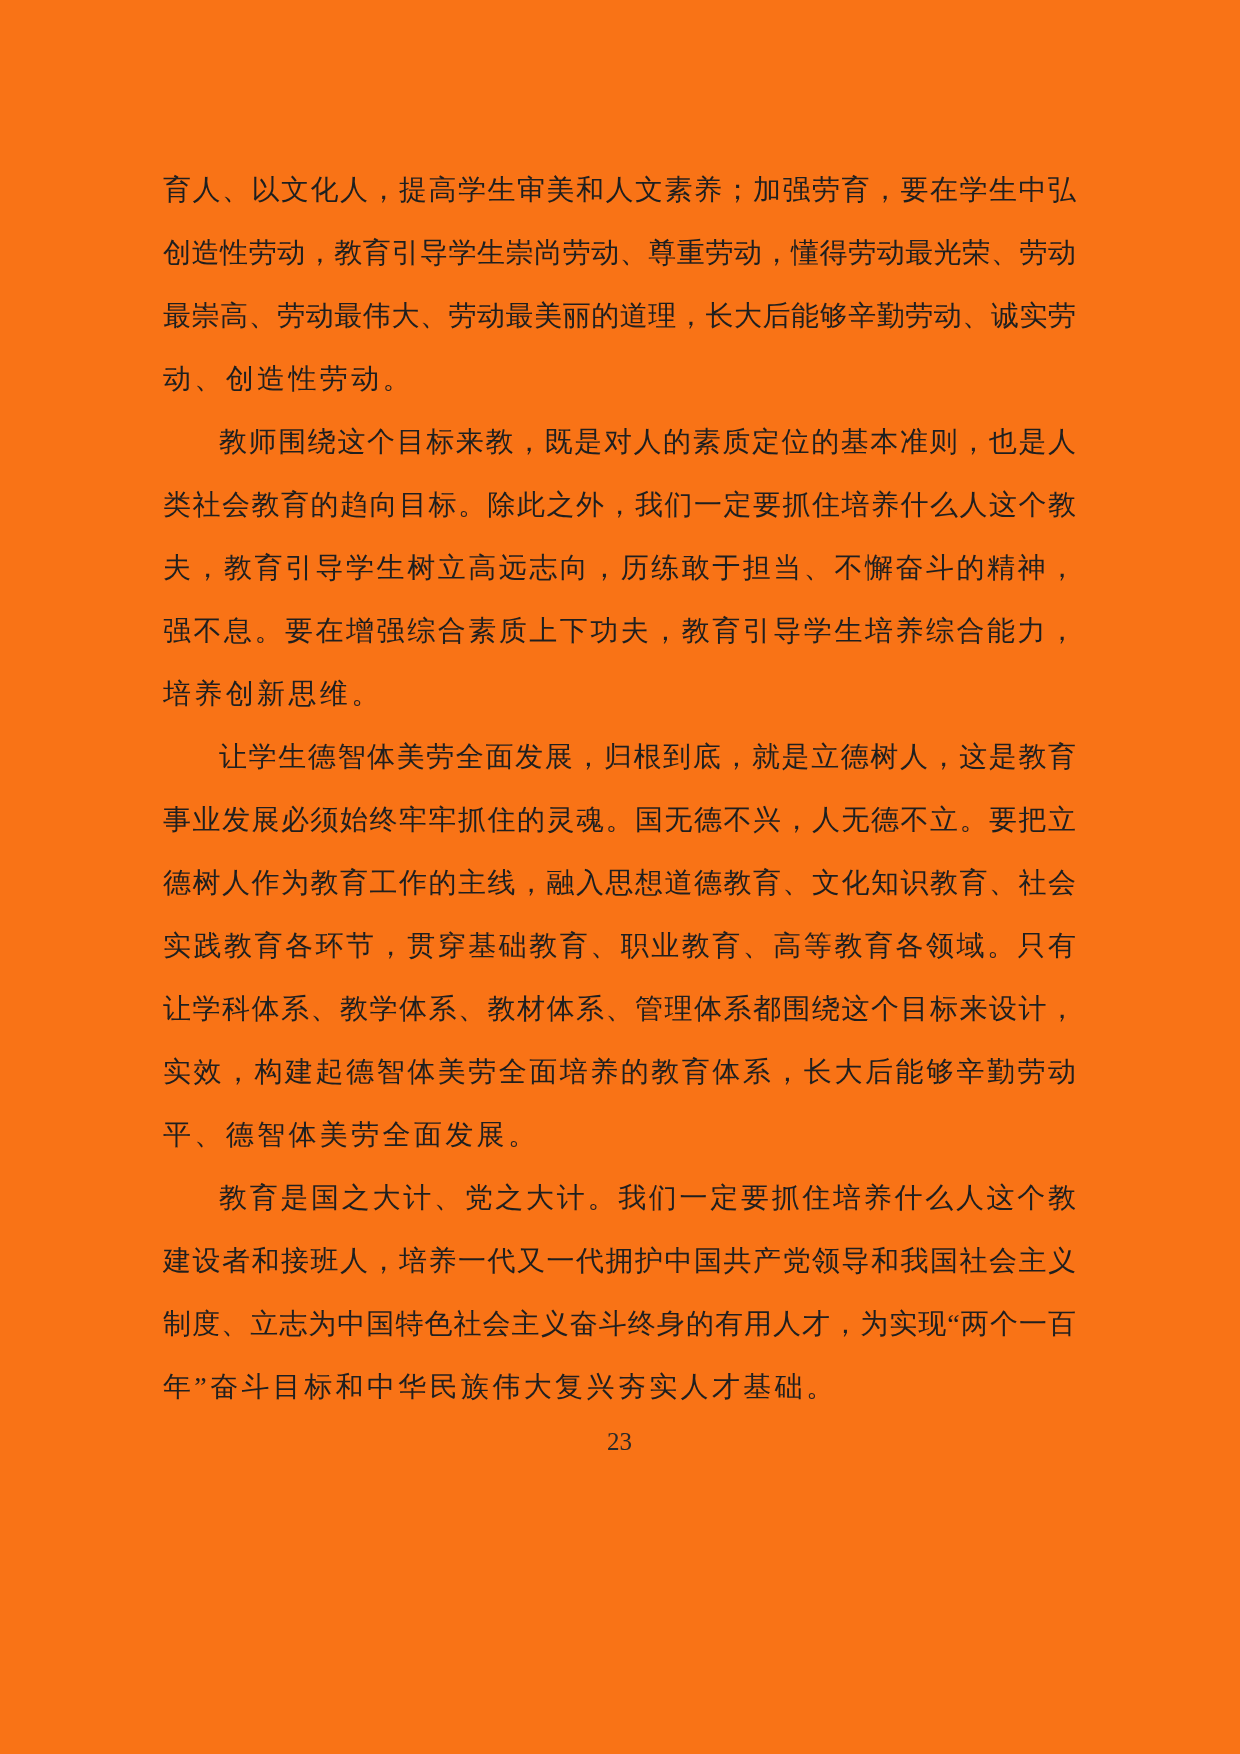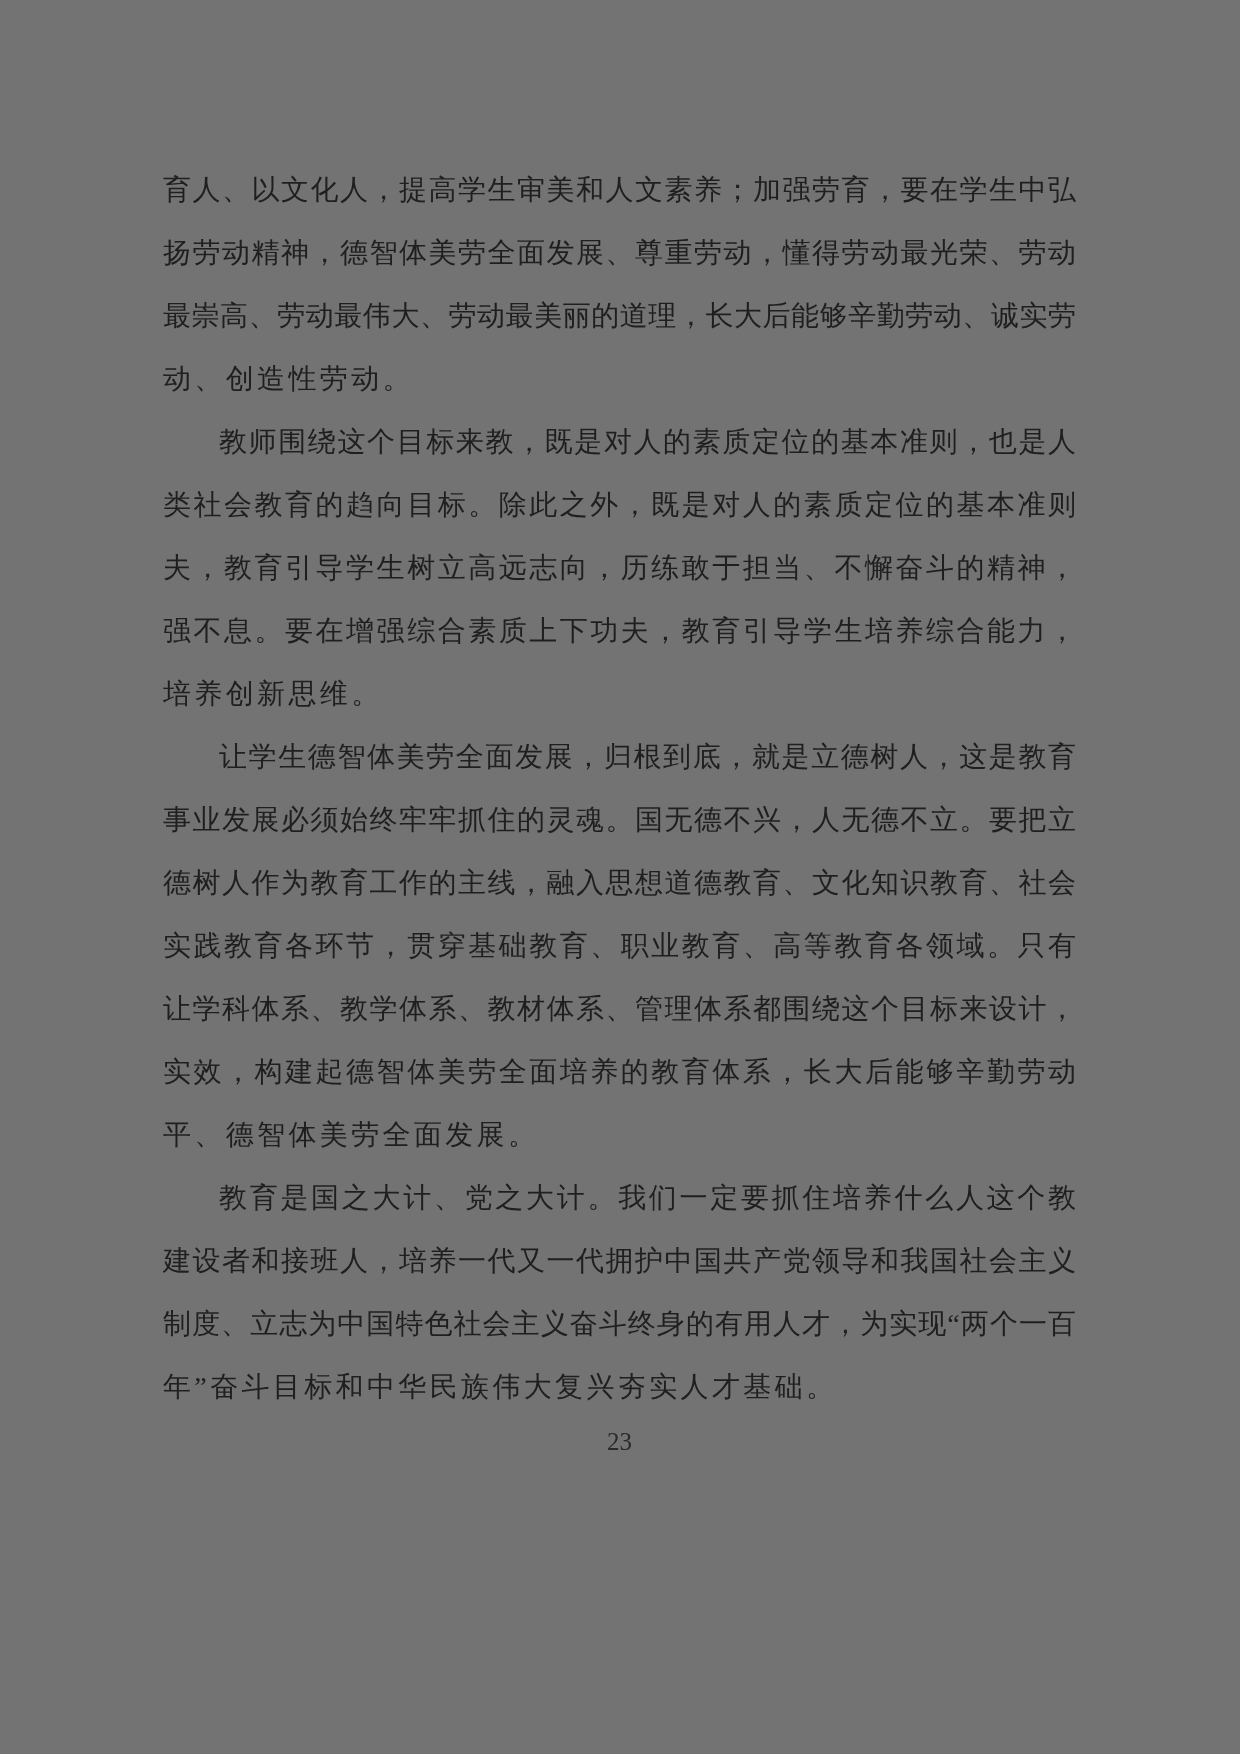--- a/index.html
+++ b/index.html
@@ -4,21 +4,21 @@
 <style>
   html, body {
     margin: 0;
     padding: 0;
     background: #ffffff;
   }
   .page {
     position: relative;
     width: 1240px;
     height: 1754px;
-    background: #737373;
+    background: #f97316;
     overflow: hidden;
     font-family: "Liberation Serif", "DejaVu Serif", serif;
     color: #1f1f1f;
   }
   .content {
     position: absolute;
     top: 158px;
     left: 163px;
     width: 913px;
   }
@@ -55,28 +55,28 @@
   }
 </style>
 </head>
 <body>
 
 <div class="page">
   <div class="content">
 
     <div class="paragraph">
       <div class="line">育人、以文化人，提高学生审美和人文素养；加强劳育，要在学生中弘</div>
-      <div class="line">扬劳动精神，德智体美劳全面发展、尊重劳动，懂得劳动最光荣、劳动</div>
+      <div class="line">创造性劳动，教育引导学生崇尚劳动、尊重劳动，懂得劳动最光荣、劳动</div>
       <div class="line">最崇高、劳动最伟大、劳动最美丽的道理，长大后能够辛勤劳动、诚实劳</div>
       <div class="line para-end">动、创造性劳动。</div>
     </div>
 
     <div class="paragraph">
       <div class="line indent">教师围绕这个目标来教，既是对人的素质定位的基本准则，也是人</div>
-      <div class="line">类社会教育的趋向目标。除此之外，既是对人的素质定位的基本准则</div>
+      <div class="line">类社会教育的趋向目标。除此之外，我们一定要抓住培养什么人这个教</div>
       <div class="line">夫，教育引导学生树立高远志向，历练敢于担当、不懈奋斗的精神，</div>
       <div class="line">强不息。要在增强综合素质上下功夫，教育引导学生培养综合能力，</div>
       <div class="line para-end">培养创新思维。</div>
     </div>
 
     <div class="paragraph">
       <div class="line indent">让学生德智体美劳全面发展，归根到底，就是立德树人，这是教育</div>
       <div class="line">事业发展必须始终牢牢抓住的灵魂。国无德不兴，人无德不立。要把立</div>
       <div class="line">德树人作为教育工作的主线，融入思想道德教育、文化知识教育、社会</div>
       <div class="line">实践教育各环节，贯穿基础教育、职业教育、高等教育各领域。只有</div>

